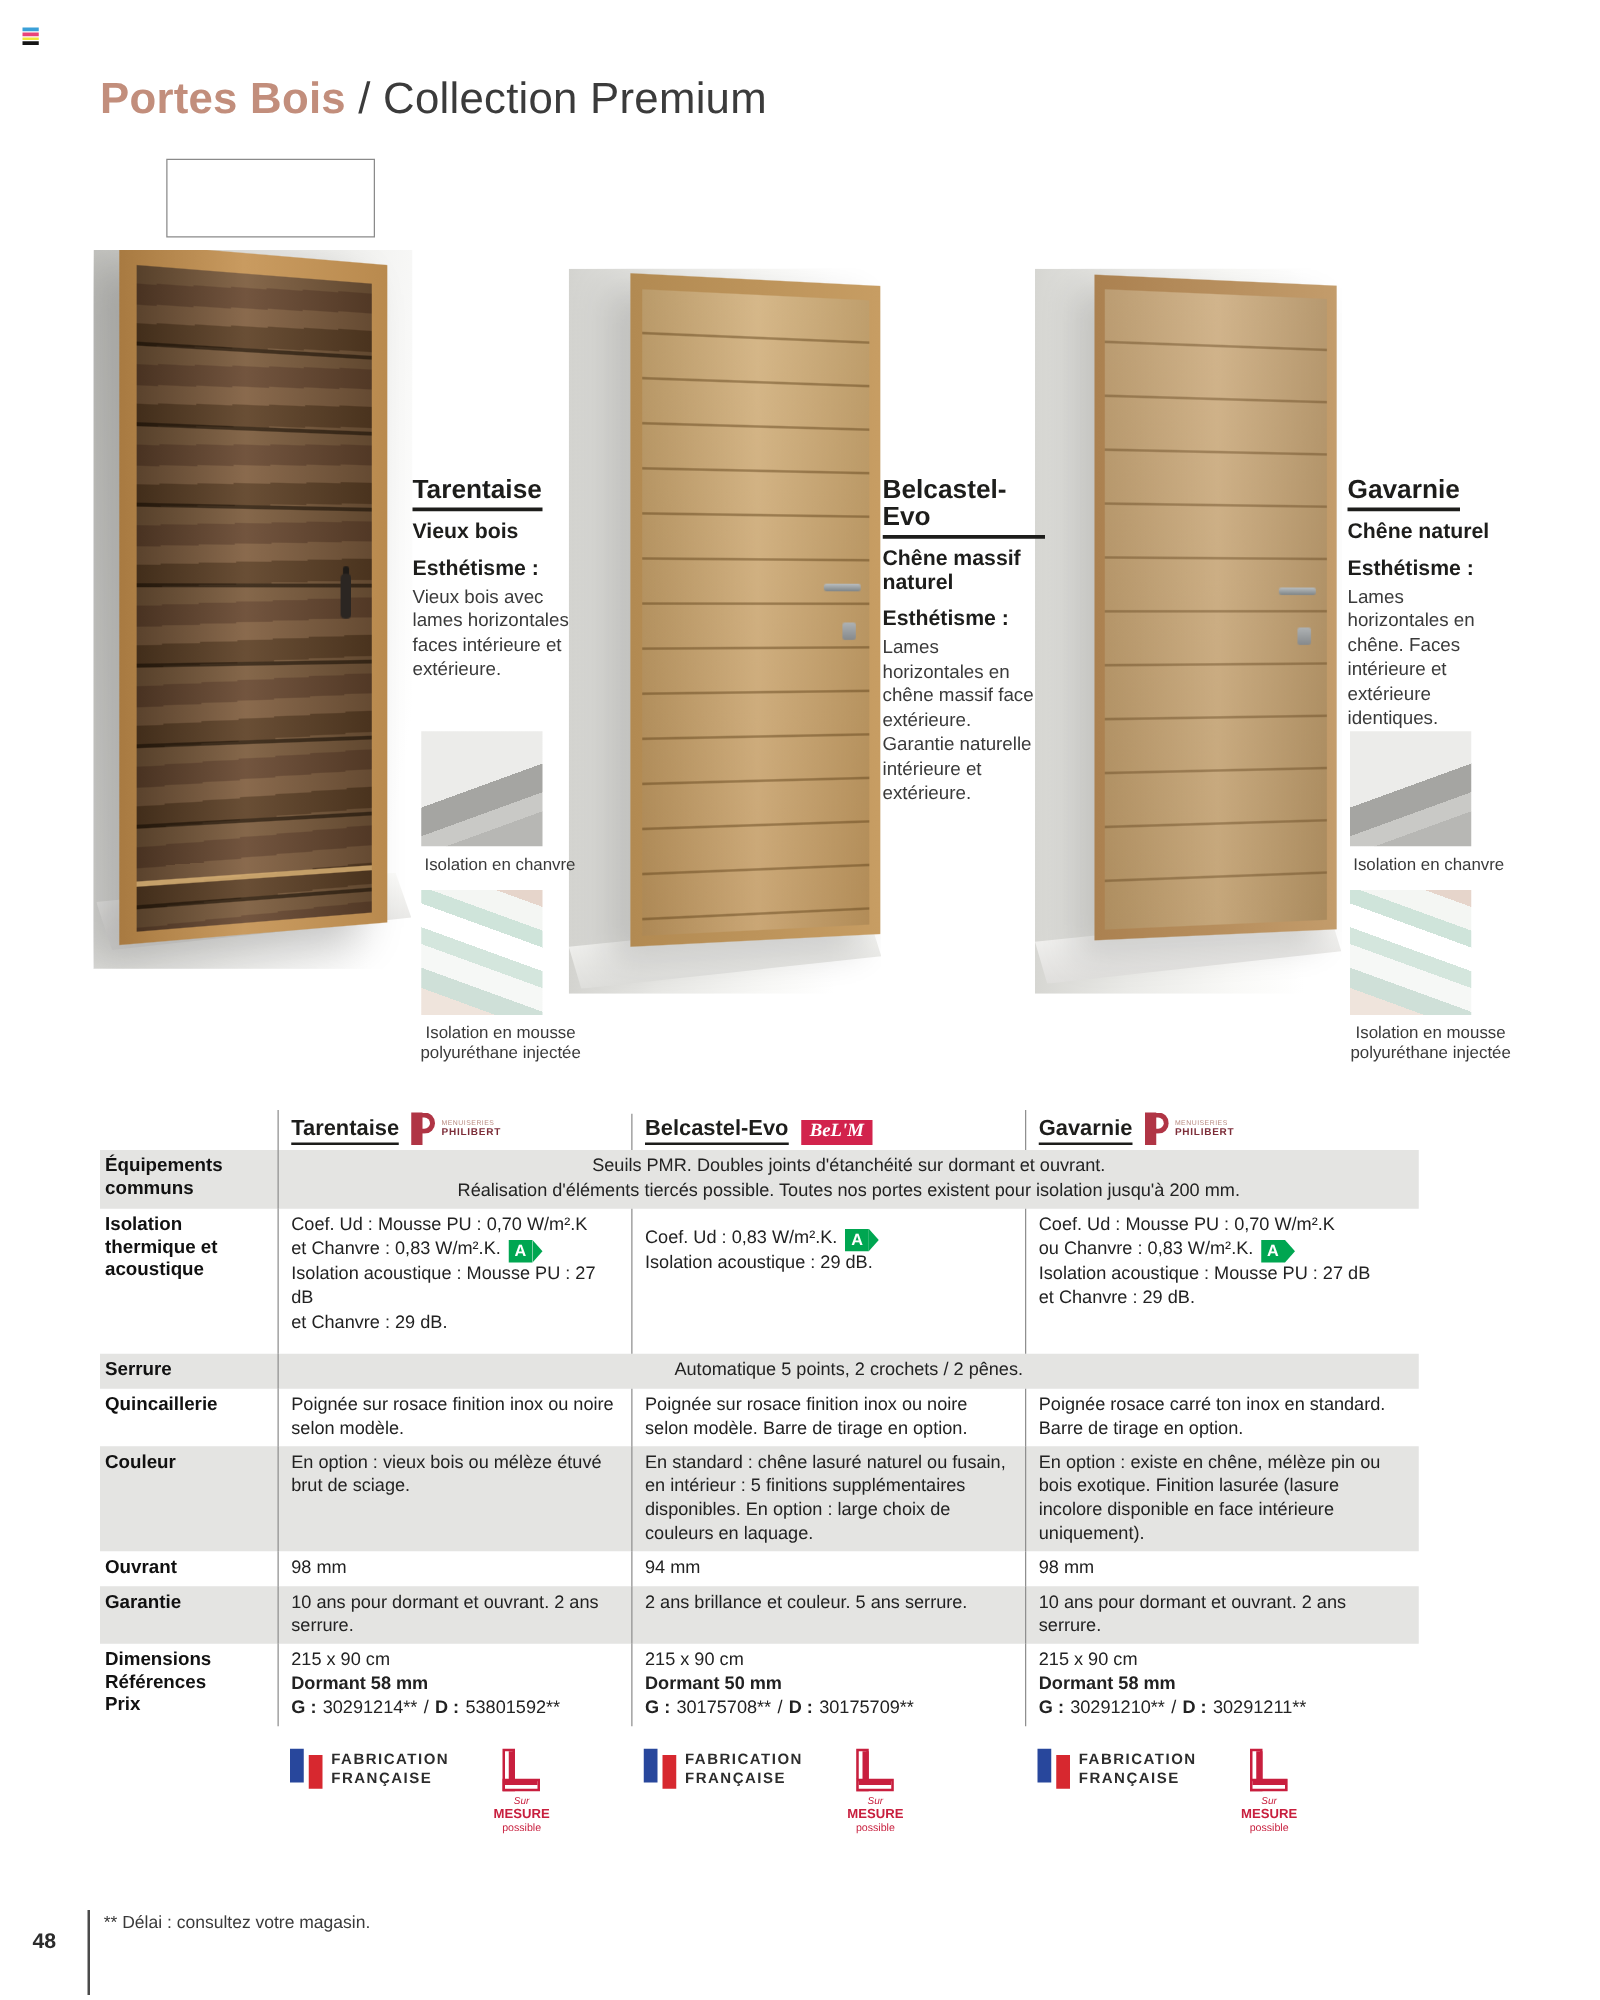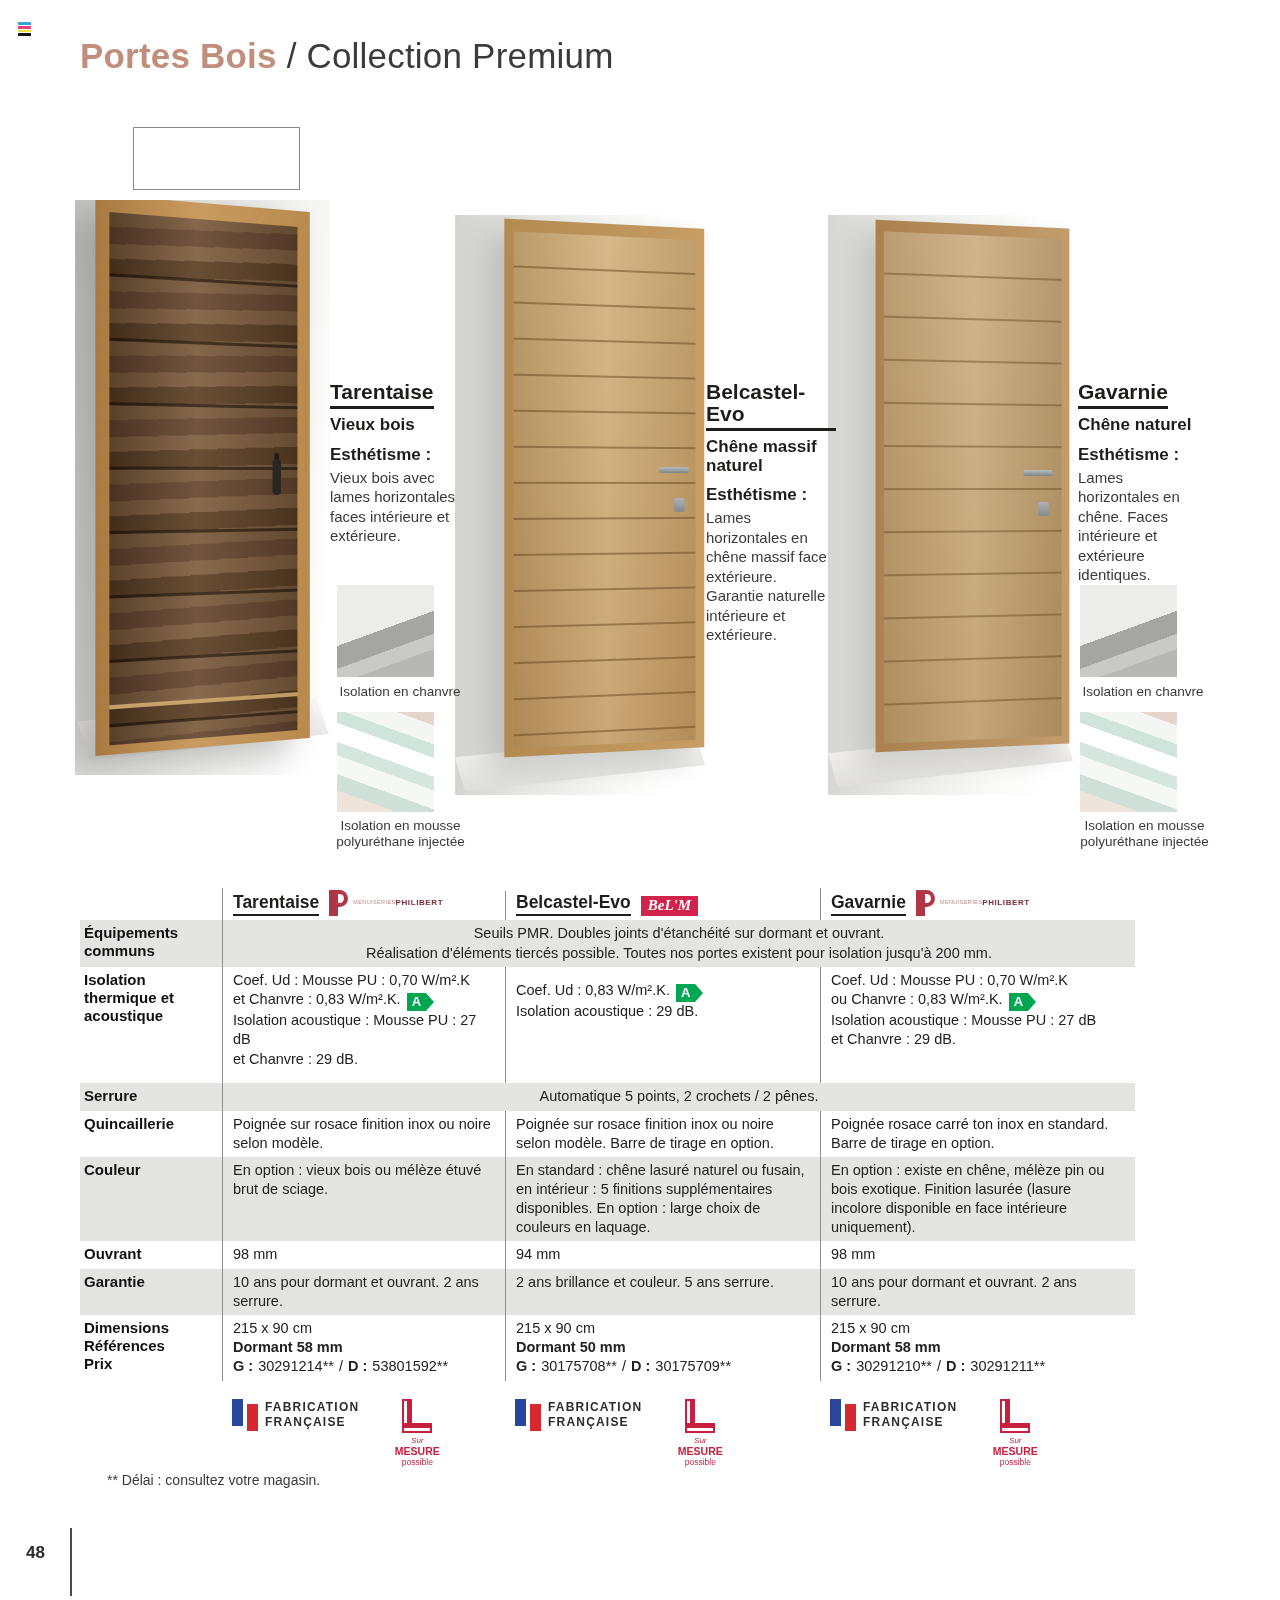--- a/index.html
+++ b/index.html
@@ -5,21 +5,21 @@
   * { margin:0; padding:0; box-sizing:border-box; }
   html,body { background:#ffffff; }
   #page {
     position:relative; width:1280px; height:1600px; background:#ffffff;
     font-family:"Liberation Sans", sans-serif; color:#1d1d1b; overflow:hidden;
   }
 
   
   .reg-mark { position:absolute; left:18px; top:22px; width:13px; height:14px; display:flex; flex-direction:column; gap:1px; }
   .reg-mark span { flex:1; }
-  .page-title { position:absolute; left:80px; top:36px; font-size:35px; letter-spacing:.2px; }
+  .page-title { position:absolute; left:80px; top:59px; font-size:35px; letter-spacing:.2px; }
   .page-title .accent { font-weight:800; color:#c28e7c; }
   .page-title .rest { font-weight:500; color:#3b3b3b; }
   .empty-box { position:absolute; left:133px; top:127px; width:167px; height:63px; border:1.5px solid #8a8a8a; background:#fff; }
 
   
   .scene { position:absolute; overflow:hidden; }
   .scene-bg { position:absolute; inset:0; }
   .step { position:absolute; }
   .door { position:absolute; }
   .leaf { position:absolute; }
@@ -102,21 +102,21 @@
   .refline { display:flex; gap:5px; flex-wrap:wrap; }
 
   .energy { display:inline-block; position:relative; background:#00a651; color:#fff; font-weight:800; font-size:13px; line-height:18px; padding:0 5px; margin-left:6px; vertical-align:-2px; }
   .energy::after { content:""; position:absolute; left:100%; top:0; border-top:9px solid transparent; border-bottom:9px solid transparent; border-left:8px solid #00a651; }
 
   
   .philibert { display:flex; align-items:center; gap:4px; }
   .philibert .pmark { position:relative; width:20px; height:26px; }
   .philibert .pmark .bar { position:absolute; left:0; top:0; width:9px; height:26px; background:#b03545; }
   .philibert .pmark .bowl { position:absolute; left:5px; top:0; width:14px; height:17px; border:4px solid #b03545; border-left:none; border-radius:0 9px 9px 0; }
-  .philibert .ptxt { display:flex; flex-direction:row; line-height:1.1; }
+  .philibert .ptxt { display:flex; flex-direction:column; line-height:1.1; }
   .philibert .ptxt .t1 { font-size:5.5px; color:#b98a80; letter-spacing:.4px; }
   .philibert .ptxt .t2 { font-size:8px; font-weight:700; color:#7c2d38; letter-spacing:.6px; }
   .belm { background:#d2234c; color:#fff; font-family:"Liberation Serif", serif; font-style:italic; font-weight:700; font-size:15px; padding:2px 7px 3px; line-height:1; }
 
   
   .badge-row { min-height:95px; padding-top:14px; }
   .badge-cell { border-left:none; display:flex; align-items:flex-start; gap:26px; padding:4px 10px; }
   .ff-badge { display:flex; align-items:center; gap:7px; }
   .ff-flag { display:flex; gap:4px; align-items:flex-start; }
   .ff-flag .fb { width:11px; height:27px; }
@@ -126,21 +126,21 @@
   .mesure .square { position:relative; width:30px; height:34px; }
   .mesure .square .v { position:absolute; left:0; top:0; width:10px; height:34px; background:#c81f3e; box-shadow:inset 0 0 0 2px #c81f3e, inset 3px 0 0 2px #fff; }
   .mesure .square .h { position:absolute; left:0; bottom:0; width:30px; height:10px; background:#c81f3e; box-shadow:inset 0 0 0 2px #c81f3e, inset 0 -3px 0 2px #fff; }
   .mesure .m1 { font-size:8px; font-style:italic; color:#c81f3e; margin-top:3px; }
   .mesure .m2 { font-size:10.5px; font-weight:800; color:#c81f3e; line-height:1; }
   .mesure .m3 { font-size:8.5px; color:#c81f3e; }
 
   
   .page-num { position:absolute; left:26px; top:1543px; font-size:17px; font-weight:700; color:#2c2c2c; }
   .footer-rule { position:absolute; left:70px; top:1528px; width:1.5px; height:68px; background:#4a4a4a; }
-  .footnote { position:absolute; left:83px; top:1472px; font-size:14px; color:#3a3a3a;margin-left:24px; }
+  .footnote { position:absolute; left:83px; top:1529px; font-size:14px; color:#3a3a3a; }
 </style>
 </head>
 <body>
 
 <div id="page">
 
   <div class="reg-mark">
     <span style="background:#3aa0d8"></span>
       <span style="background:#e8447a"></span>
       <span style="background:#f0e63a"></span>

